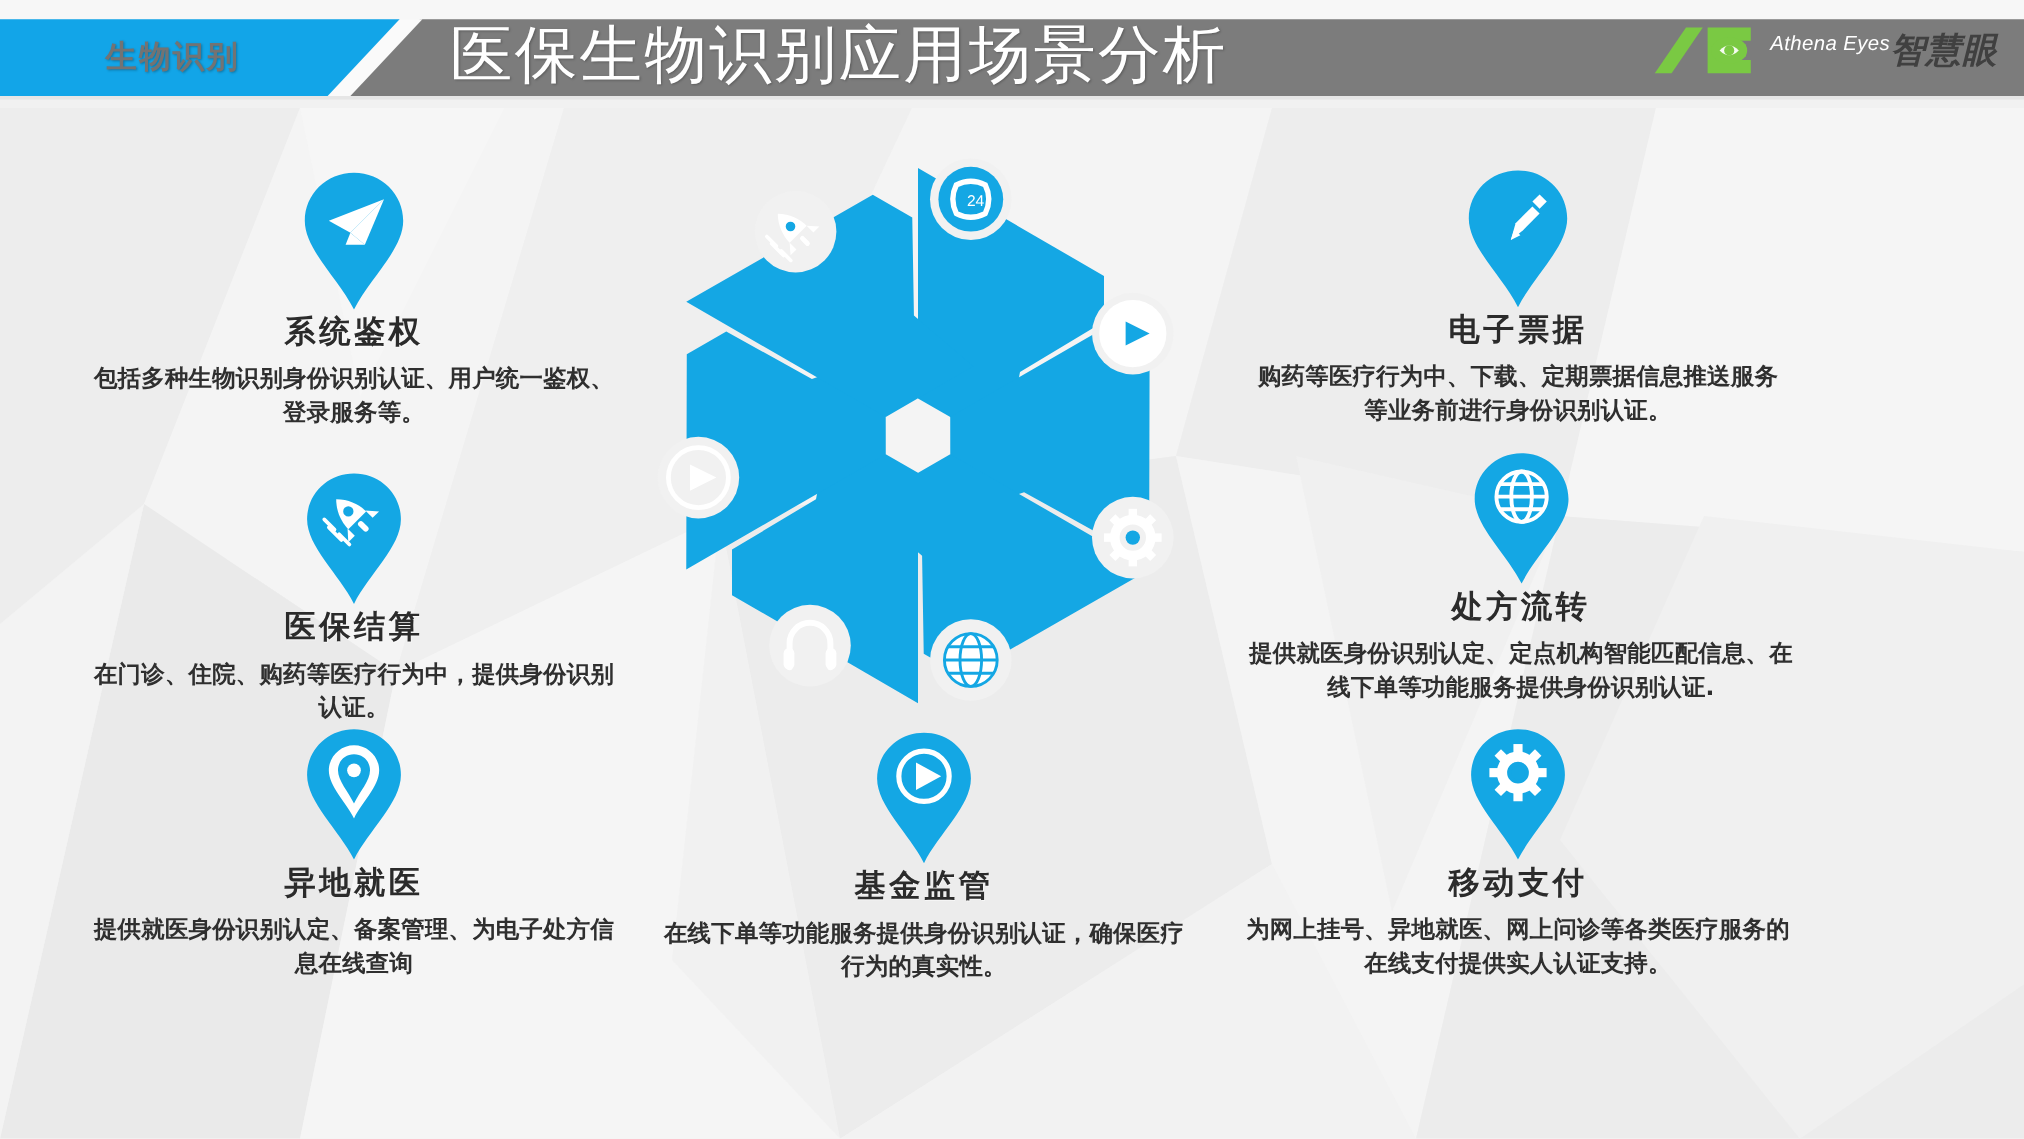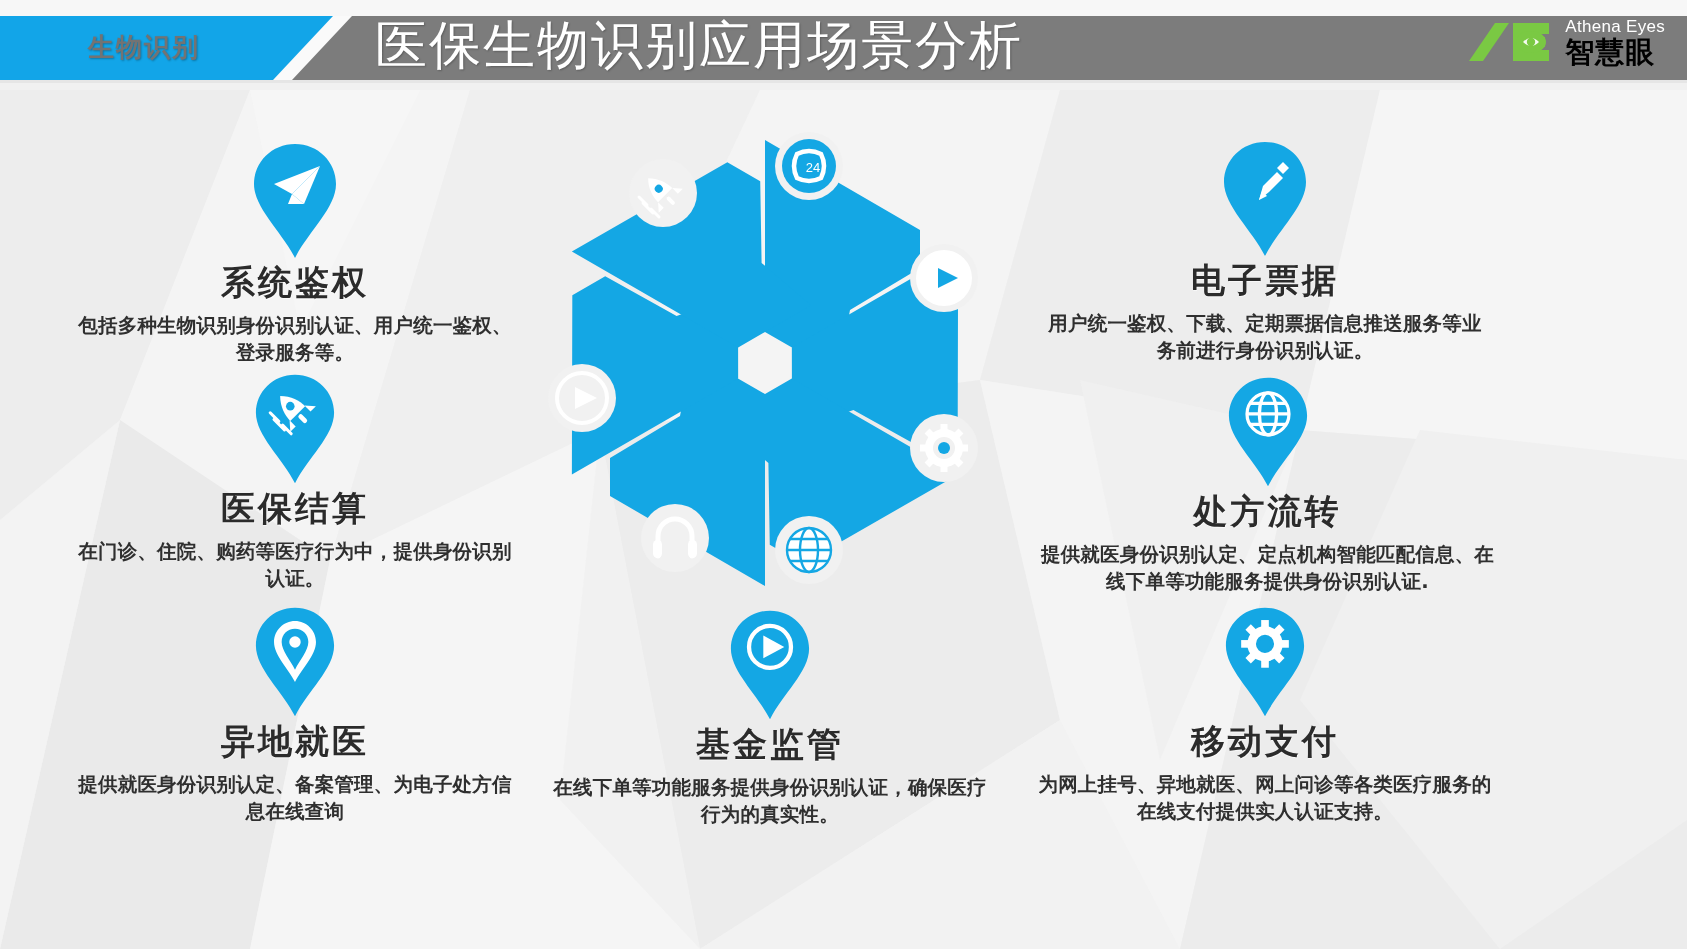--- a/index.html
+++ b/index.html
@@ -68,67 +68,67 @@
   
   .logo {
     position: absolute;
     right: 22px;
     top: 17px;
     display: flex;
     align-items: center;
     gap: 8px;
     z-index: 6;
   }
-  .logo-words { display: flex; flex-direction: column; line-height: 1; }
+  .logo-words { display: flex; flex-direction: row; line-height: 1; font-style: italic; }
   .logo-en {
     font-size: 17px;
     color: #ffffff;
     letter-spacing: 0.3px;
     font-family: "Liberation Sans", sans-serif;
     margin-bottom: 3px;
     white-space: nowrap;
   }
   .logo-cn {
     font-size: 29px;
     font-weight: bold;
-    color: #000000;
+    color: #404040;
     letter-spacing: 1px;
     white-space: nowrap;
   }
   
   .card {
     position: absolute;
     text-align: center;
     z-index: 4;
   }
   .pin {
     margin: 0 auto;
     display: block;
   }
   .card-title {
-    font-size: 34px;
+    font-size: 26px;
     font-weight: bold;
     color: #2b2b2b;
     letter-spacing: 3px;
     margin-top: 2px;
     line-height: 1.2;
     text-shadow: 0.5px 0.5px 0px rgba(255,255,255,0.6);
     white-space: nowrap;
   }
   .card-desc {
     font-size: 19.5px;
     font-weight: bold;
     color: #2f2f2f;
     line-height: 1.42;
     margin-top: 9px;
     letter-spacing: 0.2px;
   }
   
   #card-xtjq   { left: 75px;  top: 142px; width: 440px; }
-  #card-ybjs   { left: 75px;  top: 372px; width: 440px; }
+  #card-ybjs   { left: 75px;  top: 392px; width: 440px; }
   #card-ydjy   { left: 70px;  top: 605px; width: 450px; }
   #card-jjjg   { left: 550px; top: 608px; width: 440px; }
   #card-dzpj   { left: 1040px;top: 140px; width: 450px; }
   #card-cflz   { left: 1040px;top: 375px; width: 455px; }
   #card-ydzf   { left: 1035px;top: 605px; width: 460px; }
   
   #center-graphic {
     position: absolute;
     left: 520px;
     top: 118px;
@@ -363,21 +363,21 @@
   <div class="card" id="card-dzpj">
     <svg class="pin" width="86" height="118" viewBox="0 0 86 118">
       <path d="M43,2 C20,2 2,20 2,42 C2,66 30,90 43,116 C56,90 84,66 84,42 C84,20 66,2 43,2 Z" fill="#14a7e4"></path>
       <g transform="translate(43,40) rotate(0)" fill="#ffffff">
         <polygon points="-6,20 -2,6 12,-8 18,-2 4,12"></polygon>
         <polygon points="12,-12 18,-18 24,-12 18,-6"></polygon>
         <polygon points="-6,20 -3,11 2,16"></polygon>
       </g>
     </svg>
     <div class="card-title">电子票据</div>
-    <div class="card-desc">用户统一鉴权、下载、定期票据信息推送服务等业务前进行身份识别认证。</div>
+    <div class="card-desc">购药等医疗行为中、下载、定期票据信息推送服务等业务前进行身份识别认证。</div>
   </div>
 
   <div class="card" id="card-cflz">
     <svg class="pin" width="82" height="114" viewBox="0 0 86 118">
       <path d="M43,2 C20,2 2,20 2,42 C2,66 30,90 43,116 C56,90 84,66 84,42 C84,20 66,2 43,2 Z" fill="#14a7e4"></path>
       <g transform="translate(43,40)" fill="none" stroke="#ffffff" stroke-width="3.4">
         <circle r="22"></circle>
         <ellipse rx="9" ry="22"></ellipse>
         <line x1="-22" y1="0" x2="22" y2="0"></line>
         <line x1="-19" y1="-11" x2="19" y2="-11"></line>

